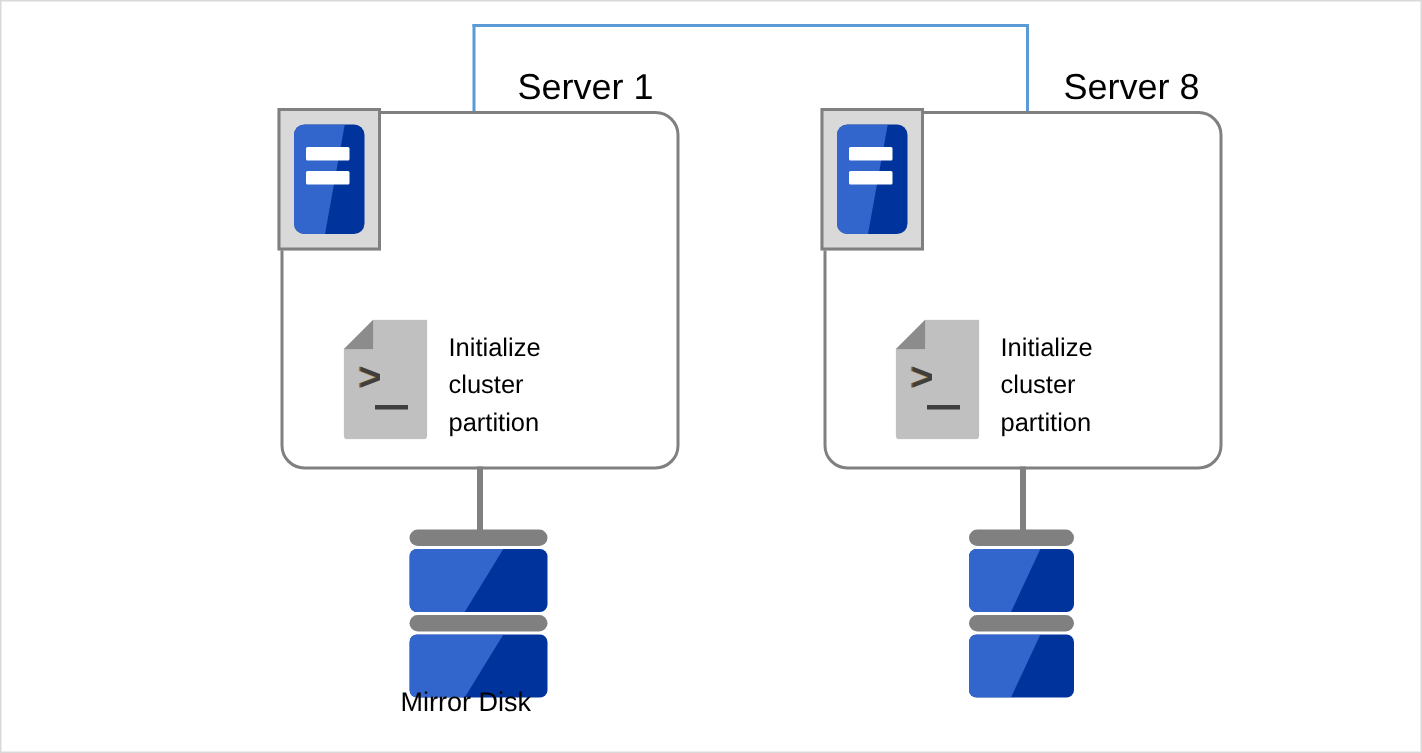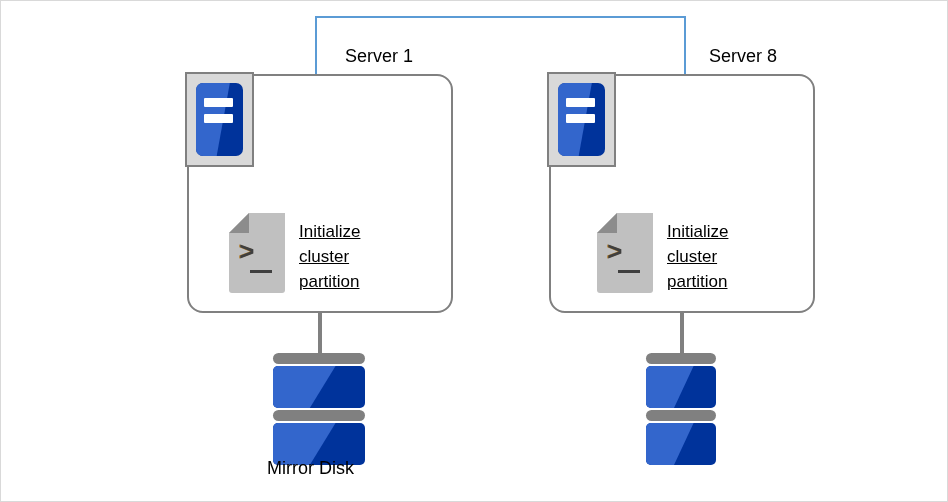--- a/index.html
+++ b/index.html
@@ -29,21 +29,21 @@
     height: 60px;
     border: 2px solid #5b9bd5;
     border-bottom: none;
     box-sizing: border-box;
     background: transparent;
   }
 
   
   .server-label {
     position: absolute;
-    font-size: 18px;
+    font-size: 24px;
     color: #000000;
     white-space: nowrap;
     line-height: 1;
   }
   .server-label.s1 { left: 344px; top: 46px; }
   .server-label.s2 { left: 708px; top: 46px; }
 
   
   .server-box {
     position: absolute;
@@ -150,21 +150,20 @@
     height: 3px;
     background: #3f3f3f;
   }
 
   .action-caption {
     font-size: 17px;
     line-height: 25px;
     color: #000000;
     white-space: pre-line;
     padding-top: 6px;
-    text-decoration: underline;
   }
 
   
   .disk-stem {
     position: absolute;
     width: 4px;
     background: #808080;
     top: 310px;
     height: 48px;
   }

